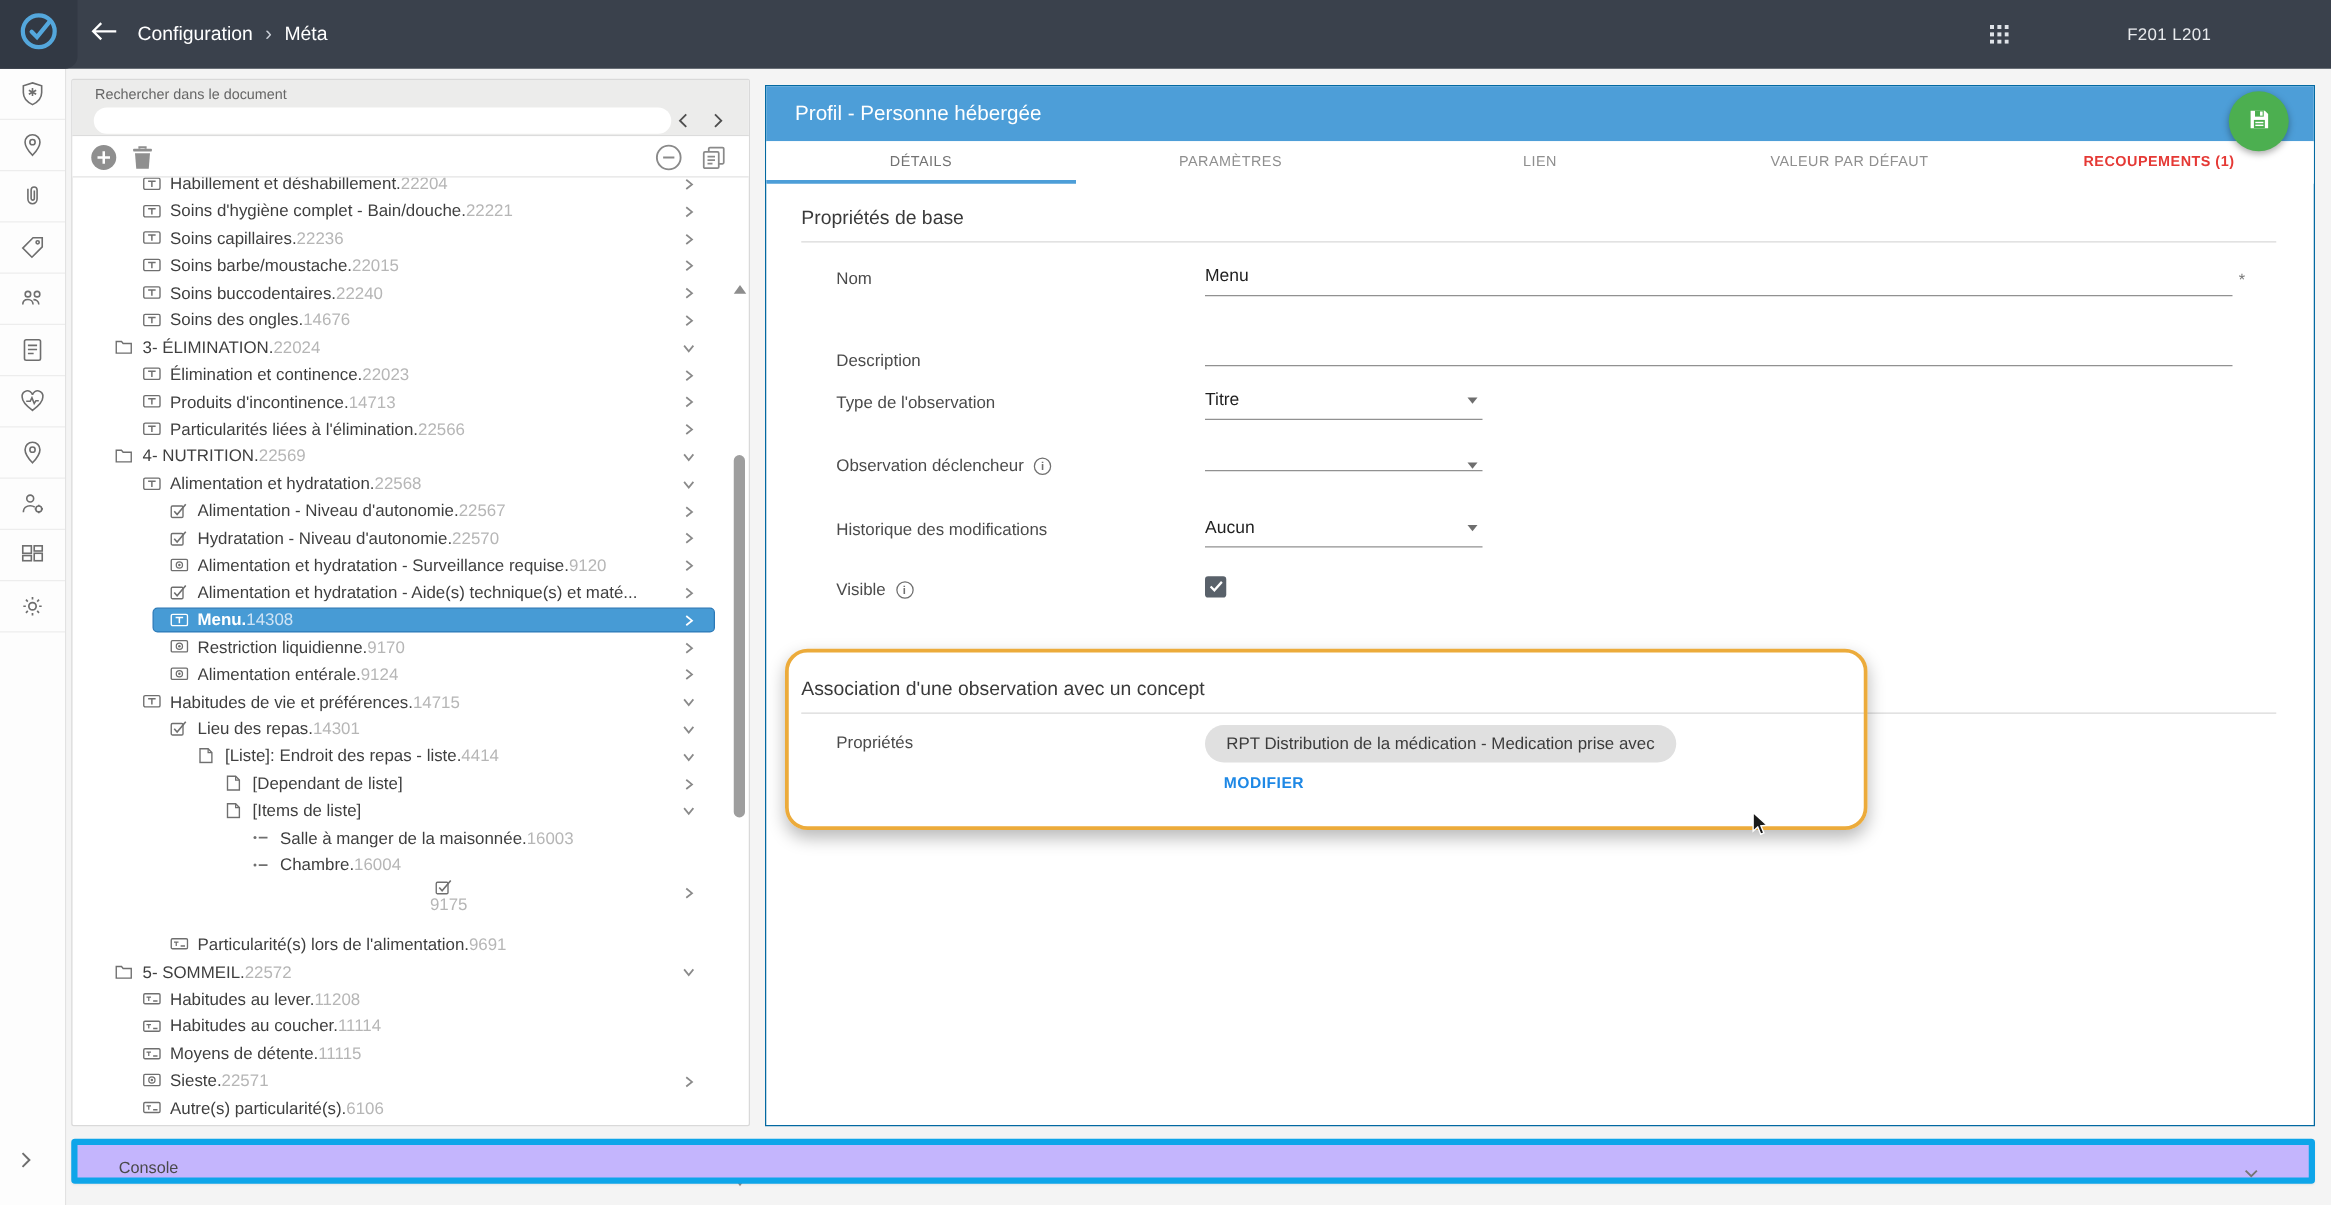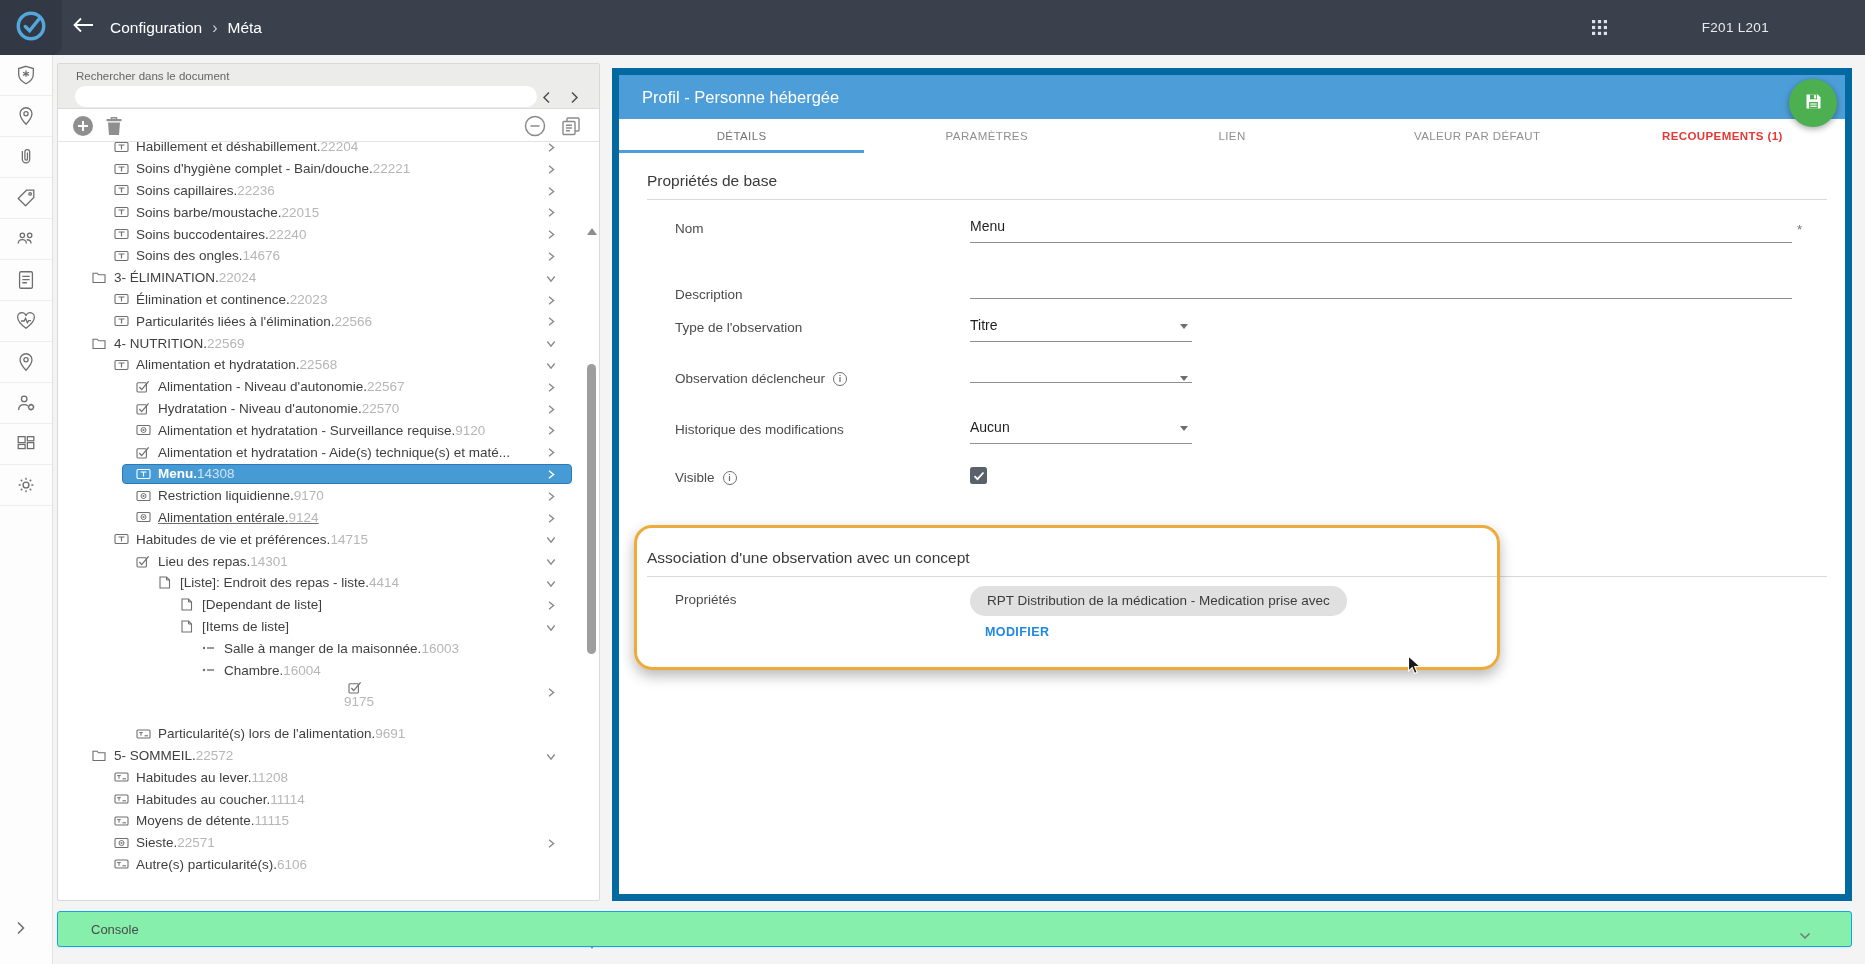--- a/index.html
+++ b/index.html
@@ -47,21 +47,21 @@
   .tree-row.selected .lbl { color:#fff; font-weight:bold; }
   .tree-row.selected .tid { color:#cfe4f5; }
   .tree-row.selected .chev { color:#fff; }
   .tree-scrollbar { position:absolute; left:526px; top:78px; width:16px; height:760px; }
   .sb-up, .sb-down { position:absolute; left:3px; width:0; height:0; border-left:5px solid transparent; border-right:5px solid transparent; }
   .sb-up { top:86px; border-bottom:7px solid #8d8d8d; }
   .sb-down { top:800px; border-top:7px solid #8d8d8d; }
   .sb-thumb { position:absolute; left:3px; top:222px; width:9px; height:290px; background:#9e9e9e; border-radius:5px; }
 
   
-  .detail-panel { position:absolute; left:612px; top:68px; width:1240px; height:833px; background:#fff; border:7px solid #0369a1; z-index:10; }
+  .detail-panel { position:absolute; left:612px; top:68px; width:1240px; height:833px; background:#fff; border:1px solid #0369a1; z-index:10; }
   .dp-header { position:absolute; left:0; top:0; width:100%; height:44px; background:#4d9ed8; }
   .dp-title { font-size:16.5px; font-weight:500; color:#fff; line-height:44px; padding-left:23px; }
   .fab { position:absolute; left:1170px; top:4px; width:48px; height:48px; border-radius:50%; background:#4caf50; border:none; box-shadow:0 2px 6px rgba(0,0,0,.35); cursor:pointer; z-index:5; display:flex; align-items:center; justify-content:center; }
   .tabs { position:absolute; left:0; top:44px; width:100%; height:34px; display:flex; background:#fff; }
   .tab { flex:1; display:flex; align-items:center; justify-content:center; font-size:11.5px; letter-spacing:.4px; color:#8f8f8f; cursor:pointer; }
   .tab.active { color:#737373; box-shadow:inset 0 -3px 0 #4d9ed8; }
   .tab.alert { color:#e53935; font-weight:bold; }
   .dp-content { position:absolute; inset:0; }
   .sec-title { position:absolute; left:28px; font-size:15.5px; color:#3a3a3a; }
   .t1 { top:97px; }
@@ -79,21 +79,21 @@
   .caret { position:absolute; right:4px; top:7px; width:0; height:0; border-left:4.5px solid transparent; border-right:4.5px solid transparent; border-top:5.5px solid #6e6e6e; }
   .req { position:absolute; left:1178px; top:147px; color:#757575; font-size:13px; }
   .checkbox { position:absolute; left:351px; top:392px; width:17px; height:17px; background:#59616a; border-radius:2.5px; display:flex; align-items:center; justify-content:center; cursor:pointer; }
   .chip { position:absolute; left:351px; top:511px; height:30px; line-height:30px; background:#e0e0e0; border-radius:15px; padding:0 17px; font-size:13.5px; color:#3c3c3c; z-index:2; cursor:pointer; }
   .modify { position:absolute; left:366px; top:550px; font-size:12.5px; font-weight:bold; letter-spacing:.4px; color:#1e88e5; z-index:2; cursor:pointer; text-decoration:none; }
   .l-prop { top:517px; z-index:2; }
   .assoc-highlight { position:absolute; left:15px; top:450px; width:866px; height:145px; border:3px solid #ecab3b; border-radius:18px; box-shadow:0 6px 14px rgba(0,0,0,.28); pointer-events:none; z-index:3; }
   .cursor { position:absolute; left:788px; top:580px; z-index:6; }
 
   
-  .console { position:absolute; left:57px; top:911px; width:1795px; height:36px; background:#86efac; border:1px solid #0ea5e9; border-radius:3px; box-shadow:0 1px 2px rgba(0,0,0,.06); z-index:10; cursor:pointer; }
+  .console { position:absolute; left:57px; top:911px; width:1795px; height:36px; background:#c4b5fd; border:5px solid #0ea5e9; border-radius:3px; box-shadow:0 1px 2px rgba(0,0,0,.06); z-index:10; cursor:pointer; }
   .console-label { position:absolute; left:33px; top:10px; font-size:13px; color:#4a4a4a; }
   .c-chev { position:absolute; right:40px; top:14px; }
 </style>
 </head>
 <body>
 
 <div class="screen">
 
   <header class="topbar">
     <div class="logo-tile">
@@ -382,20 +382,33 @@
                 <path d="M3 1.8 L7.6 5.5 L3 9.2" fill="none" stroke="currentColor" stroke-width="1.4"></path>
               </svg></span>
           </div>
           <div class="tree-row" style="padding-left: 56px; --pl: 56px;">
             <span class="tic">
               <svg width="15" height="12" viewBox="0 0 15 12">
                 <rect x="1" y="1.5" width="13" height="9" rx="1.2" fill="none" stroke="currentColor" stroke-width="1.1"></rect>
                 <path d="M4.5 4 h6 M7.5 4 v4.5" stroke="currentColor" stroke-width="1.2" fill="none"></path>
               </svg>
             </span>
+            <span class="lbl">Produits d'incontinence.</span>
+            <span class="tid">14713</span>
+            <span class="chev right"><svg width="10" height="11" viewBox="0 0 10 11">
+                <path d="M3 1.8 L7.6 5.5 L3 9.2" fill="none" stroke="currentColor" stroke-width="1.4"></path>
+              </svg></span>
+          </div>
+          <div class="tree-row" style="padding-left: 56px; --pl: 56px;">
+            <span class="tic">
+              <svg width="15" height="12" viewBox="0 0 15 12">
+                <rect x="1" y="1.5" width="13" height="9" rx="1.2" fill="none" stroke="currentColor" stroke-width="1.1"></rect>
+                <path d="M4.5 4 h6 M7.5 4 v4.5" stroke="currentColor" stroke-width="1.2" fill="none"></path>
+              </svg>
+            </span>
             <span class="lbl">Particularités liées à l'élimination.</span>
             <span class="tid">22566</span>
             <span class="chev right"><svg width="10" height="11" viewBox="0 0 10 11">
                 <path d="M3 1.8 L7.6 5.5 L3 9.2" fill="none" stroke="currentColor" stroke-width="1.4"></path>
               </svg></span>
           </div>
           <div class="tree-row" style="padding-left: 34px; --pl: 34px;">
             <span class="tic">
               <svg width="14" height="13" viewBox="0 0 14 13">
                 <path d="M1 11.5 V2.2 h4.2 l1.3 1.6 h6.5 v7.7 z" fill="none" stroke="currentColor" stroke-width="1.1"></path>
@@ -492,21 +505,21 @@
                 <circle cx="7.5" cy="6" r="2.5" fill="none" stroke="currentColor" stroke-width="1"></circle>
                 <circle cx="7.5" cy="6" r="1" fill="currentColor"></circle>
               </svg>
             </span>
             <span class="lbl">Restriction liquidienne.</span>
             <span class="tid">9170</span>
             <span class="chev right"><svg width="10" height="11" viewBox="0 0 10 11">
                 <path d="M3 1.8 L7.6 5.5 L3 9.2" fill="none" stroke="currentColor" stroke-width="1.4"></path>
               </svg></span>
           </div>
-          <div class="tree-row" style="padding-left: 78px; text-decoration: underline; --pl: 78px;">
+          <div class="tree-row" style="padding-left: 78px; --pl: 78px;">
             <span class="tic">
               <svg width="15" height="12" viewBox="0 0 15 12">
                 <rect x="1" y="1.5" width="13" height="9" rx="1" fill="none" stroke="currentColor" stroke-width="1.1"></rect>
                 <circle cx="7.5" cy="6" r="2.5" fill="none" stroke="currentColor" stroke-width="1"></circle>
                 <circle cx="7.5" cy="6" r="1" fill="currentColor"></circle>
               </svg>
             </span>
             <span class="lbl">Alimentation entérale.</span>
             <span class="tid">9124</span>
             <span class="chev right"><svg width="10" height="11" viewBox="0 0 10 11">

